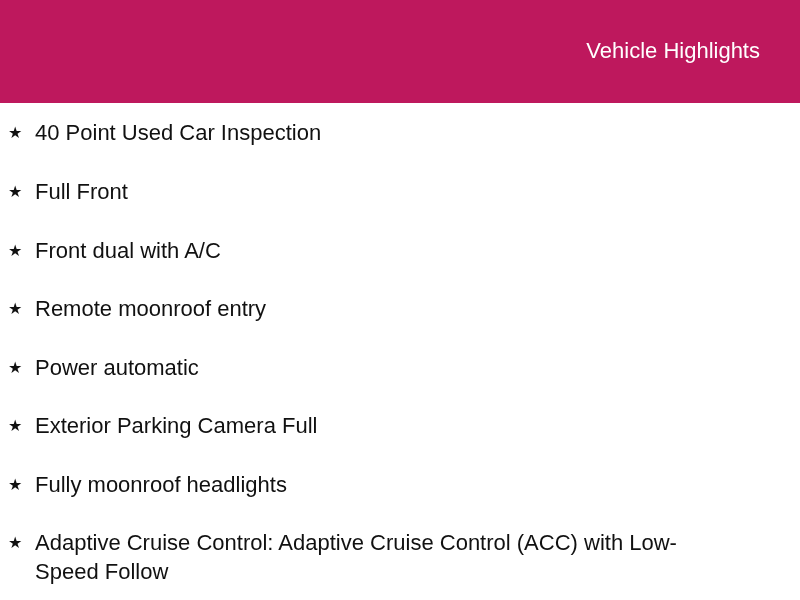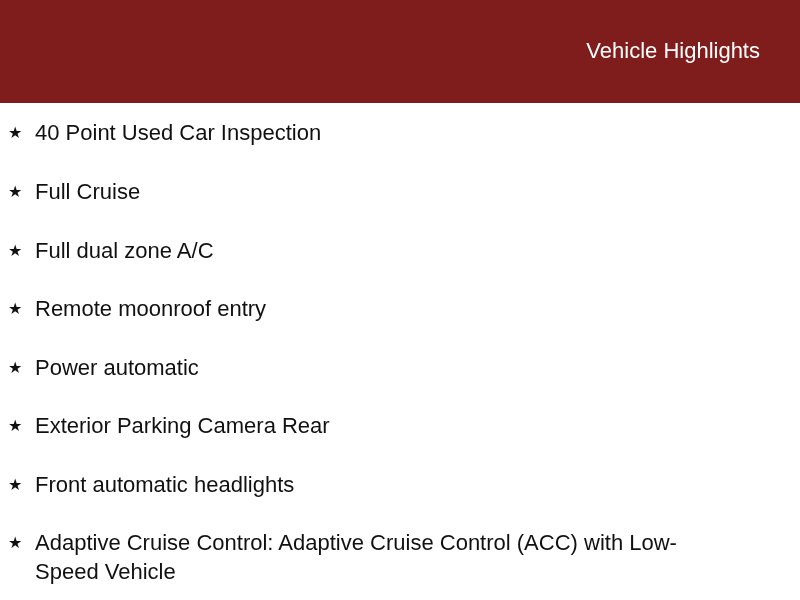--- a/index.html
+++ b/index.html
@@ -10,21 +10,21 @@
       overflow: hidden;
       background: #ffffff;
       font-family: "Liberation Sans", sans-serif;
     }
     .header {
       position: absolute;
       left: 0;
       top: 0;
       width: 800px;
       height: 103px;
-      background: #7f1d1d;
+      background: #be185d;
     }
     .header-title {
       position: absolute;
       right: 40px;
       top: 38px;
       color: #ffffff;
       font-size: 22px;
       line-height: 26px;
       white-space: nowrap;
     }
@@ -67,39 +67,39 @@
   <div class="header-title">Vehicle Highlights</div>
 </div>
 
 <ul class="list">
   <li class="item" style="top:15px;">
     <span class="bullet">★</span>
     <span class="label">40 Point Used Car Inspection</span>
   </li>
   <li class="item" style="top:74px;">
     <span class="bullet">★</span>
-    <span class="label">Full Cruise</span>
+    <span class="label">Full Front</span>
   </li>
   <li class="item" style="top:133px;">
     <span class="bullet">★</span>
-    <span class="label">Full dual zone A/C</span>
+    <span class="label">Front dual with A/C</span>
   </li>
   <li class="item" style="top:191px;">
     <span class="bullet">★</span>
     <span class="label">Remote moonroof entry</span>
   </li>
   <li class="item" style="top:250px;">
     <span class="bullet">★</span>
     <span class="label">Power automatic</span>
   </li>
   <li class="item" style="top:308px;">
     <span class="bullet">★</span>
-    <span class="label">Exterior Parking Camera Rear</span>
+    <span class="label">Exterior Parking Camera Full</span>
   </li>
   <li class="item" style="top:367px;">
     <span class="bullet">★</span>
-    <span class="label">Front automatic headlights</span>
+    <span class="label">Fully moonroof headlights</span>
   </li>
   <li class="item" style="top:425px;">
     <span class="bullet">★</span>
-    <span class="label">Adaptive Cruise Control: Adaptive Cruise Control (ACC) with Low-Speed Vehicle</span>
+    <span class="label">Adaptive Cruise Control: Adaptive Cruise Control (ACC) with Low-Speed Follow</span>
   </li>
 </ul>
 
 </body></html>

